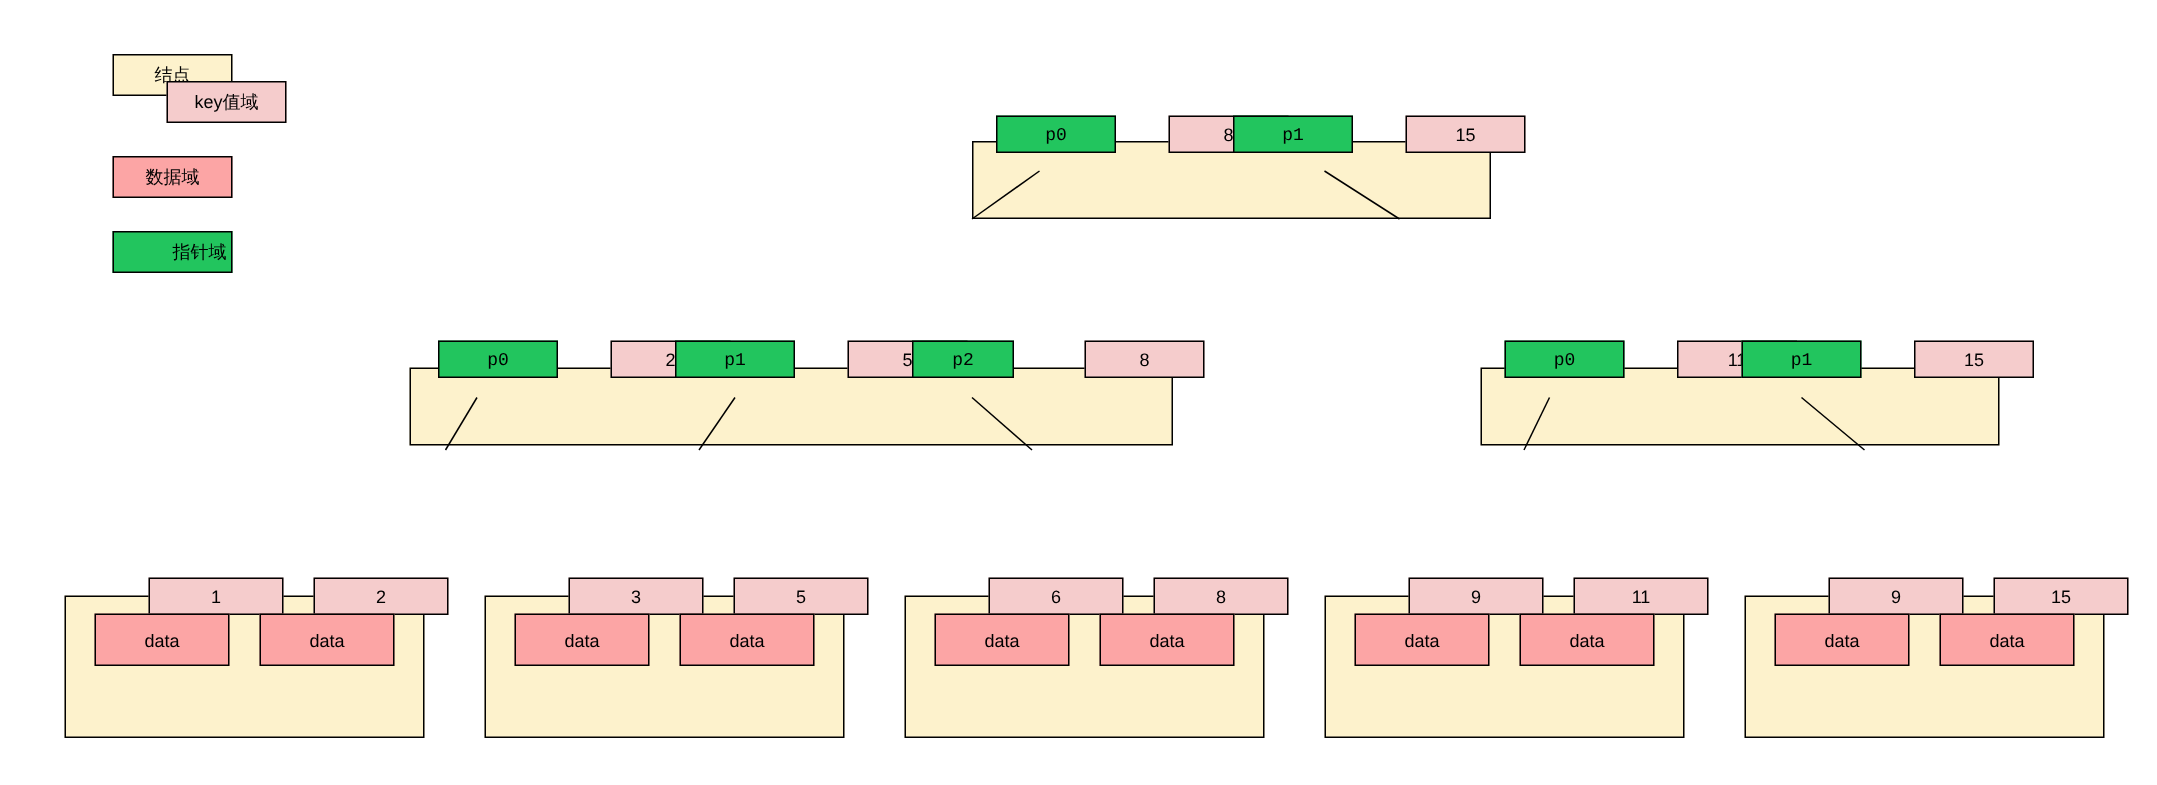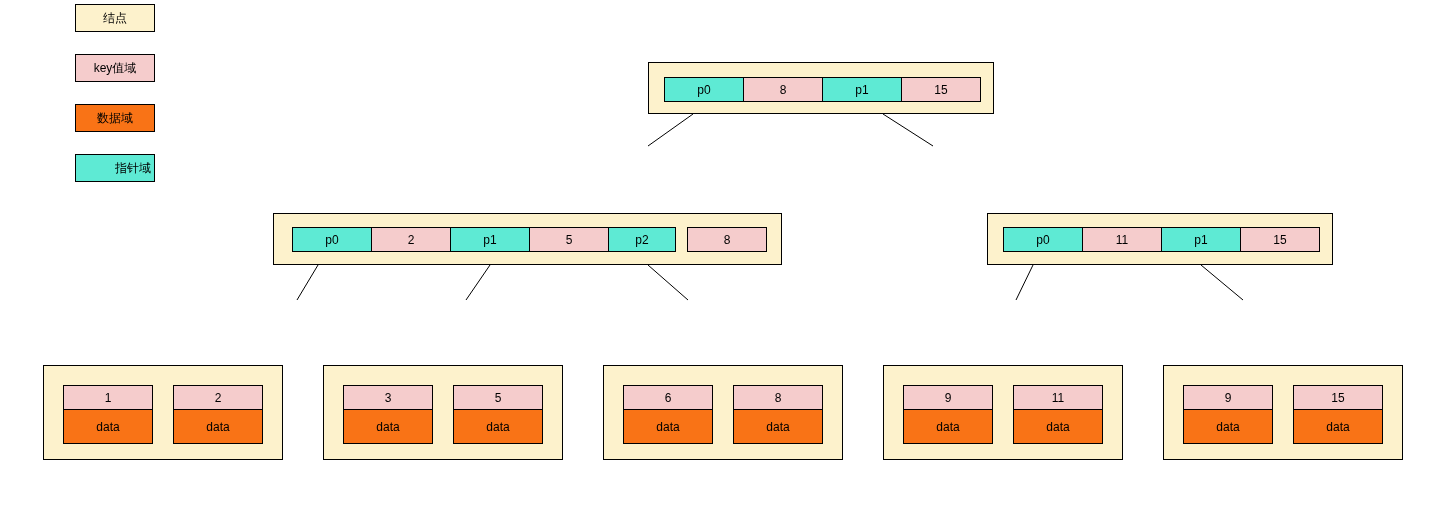--- a/index.html
+++ b/index.html
@@ -17,24 +17,24 @@
   }
   .box {
     position: absolute;
     border: 1px solid #000;
     box-sizing: border-box;
     display: flex;
     align-items: center;
     justify-content: center;
     text-align: center;
   }
-  .node-bg { background: #fdf2cc; }
-  .key-bg  { background: #f5cccc; }
-  .data-bg { background: #f97316; text-align: center; }
-  .ptr-bg  { background: #5eead4; }
+  .node-bg { background: #fdf2cc; margin-top: 32px; }
+  .key-bg  { background: #f5cccc; margin-left: 36px; }
+  .data-bg { background: #fca5a5; text-align: center; }
+  .ptr-bg  { background: #22c55e; font-family: Liberation Mono, monospace; }
   svg.edges {
     position: absolute;
     left: 0; top: 0;
     width: 1438px;
     height: 523px;
     pointer-events: none;
   }
   svg.edges line {
     stroke: #000;
     stroke-width: 1;

